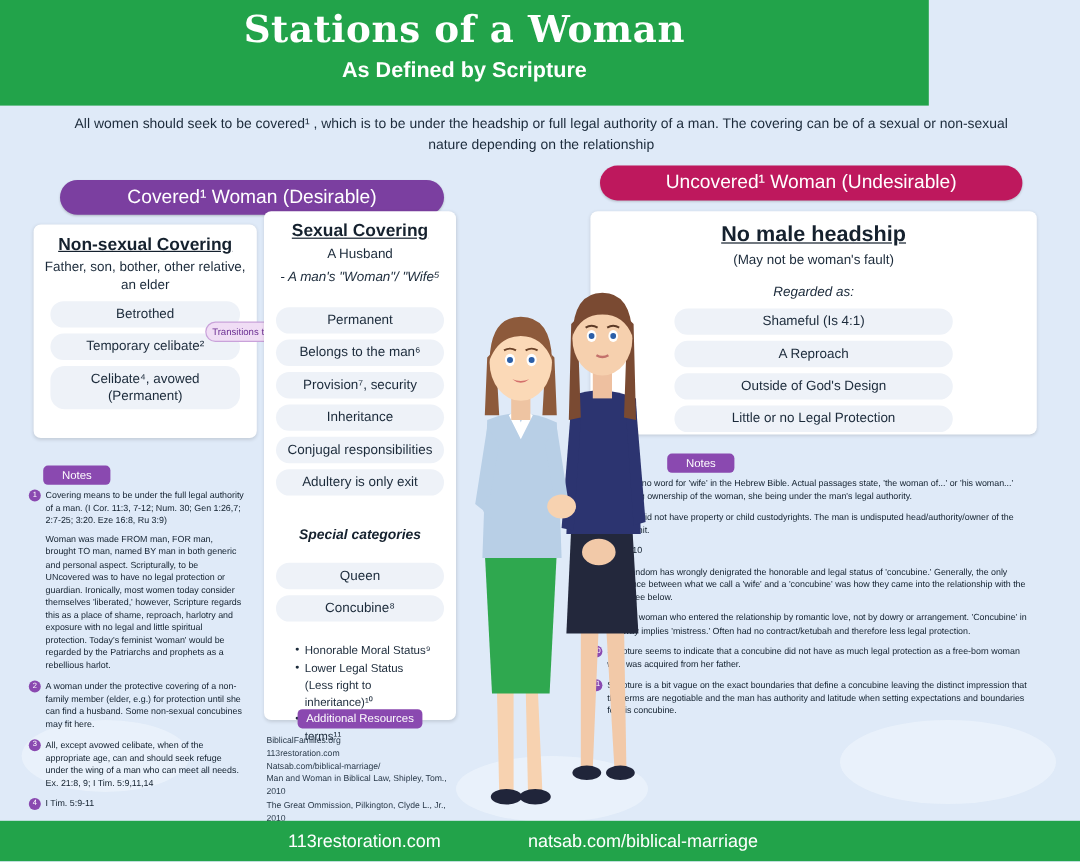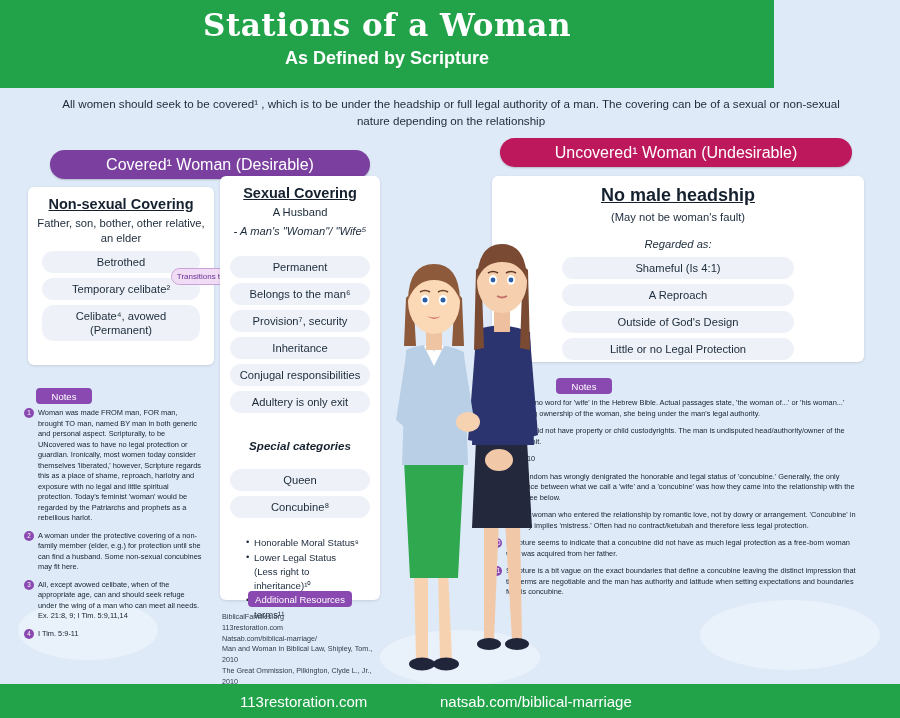--- a/index.html
+++ b/index.html
@@ -203,20 +203,21 @@
       <div class="chip">Outside of God's Design</div>
       <div class="chip">Little or no Legal Protection</div>
     </div>
   </div>
 
   <div class="notes-tab notes-left-tab">Notes</div>
   <div class="notes notes-left">
     <div class="note-item">
       <div class="note-num">1</div>
       <div class="note-body">
+        <p>Covering means to be under the full legal authority of a man. (I Cor. 11:3, 7-12; Num. 30; Gen 1:26,7; 2:7-25; 3:20. Eze 16:8, Ru 3:9)</p>
         <p>Woman was made FROM man, FOR man, brought TO man, named BY man in both generic and personal aspect. Scripturally, to be UNcovered was to have no legal protection or guardian. Ironically, most women today consider themselves 'liberated,' however, Scripture regards this as a place of shame, reproach, harlotry and exposure with no legal and little spiritual protection. Today's feminist 'woman' would be regarded by the Patriarchs and prophets as a rebellious harlot.</p>
       </div>
     </div>
     <div class="note-item">
       <div class="note-num">2</div>
       <div class="note-body">
         <p>A woman under the protective covering of a non-family member (elder, e.g.) for protection until she can find a husband. Some non-sexual concubines may fit here.</p>
       </div>
     </div>
     <div class="note-item">

